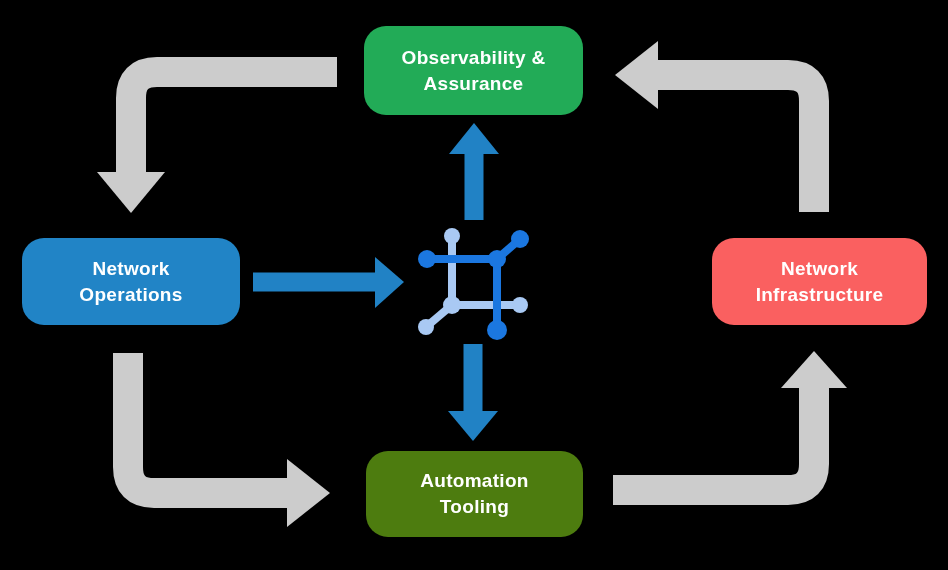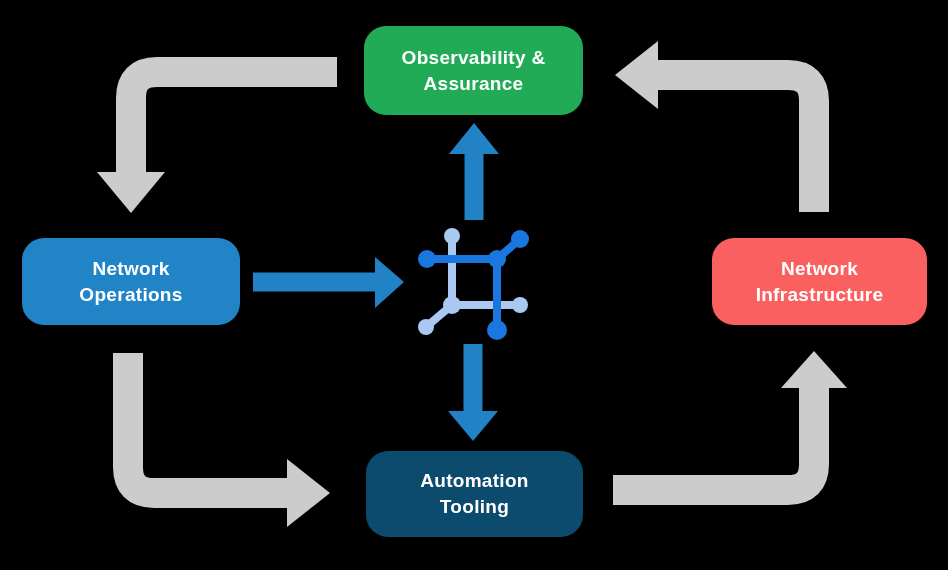--- a/index.html
+++ b/index.html
@@ -109,18 +109,18 @@
   <div class="node node-operations" style="background: rgb(33, 132, 198);">
     <span style="color: rgb(255, 255, 255);">Network
 Operations</span>
   </div>
 
   <div class="node node-infrastructure" style="background: rgb(250, 96, 96);">
     <span style="color: rgb(255, 255, 255);">Network
 Infrastructure</span>
   </div>
 
-  <div class="node node-automation" style="background: #0c4a6e;">
+  <div class="node node-automation" style="background: #4d7c0f;">
     <span style="color: rgb(255, 255, 255);">Automation
 Tooling</span>
   </div>
 
 </div>
 
 </body></html>

